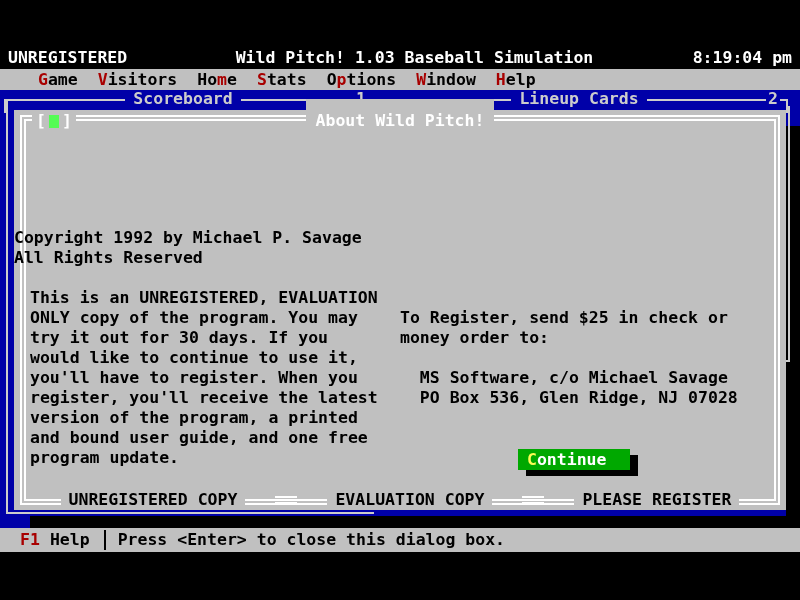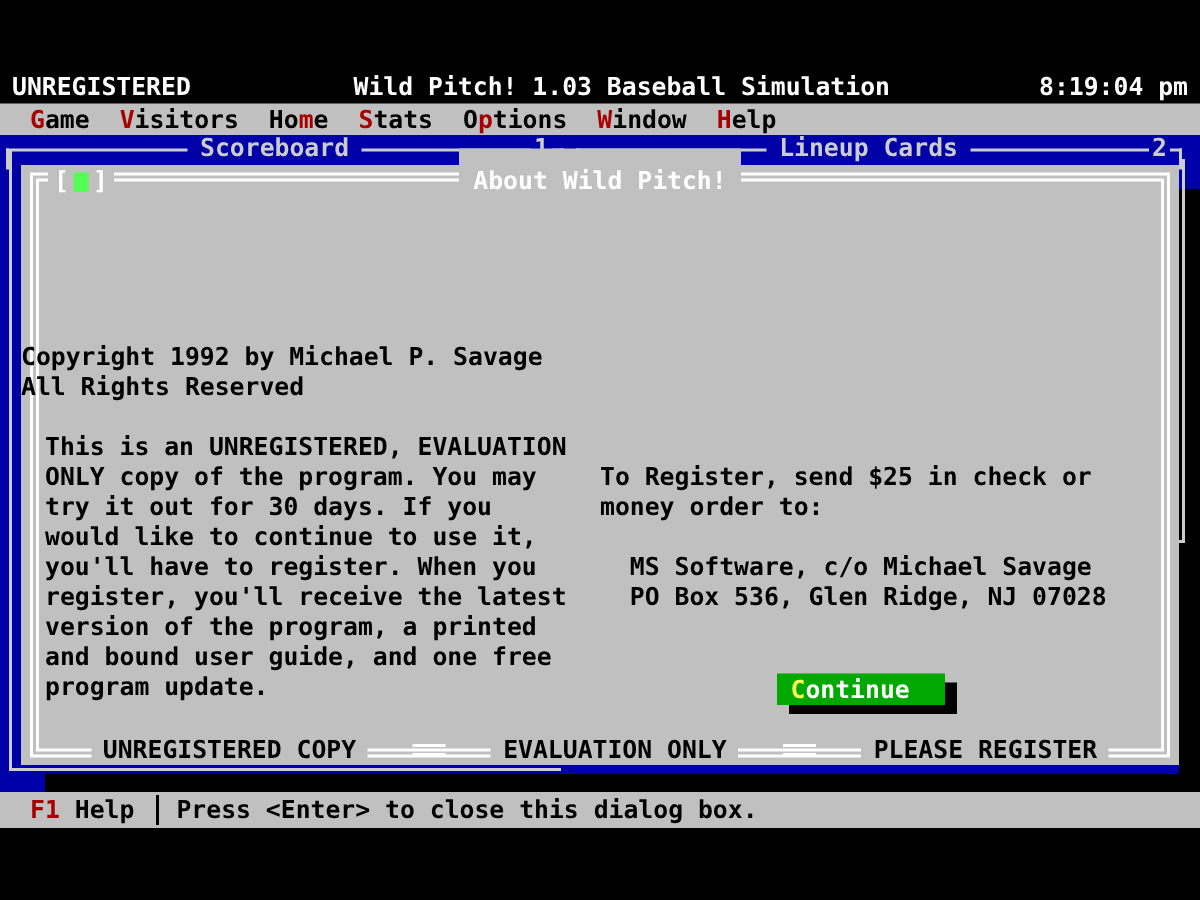--- a/index.html
+++ b/index.html
@@ -14,21 +14,21 @@
 
   
   .titlebar{position:absolute; left:0; top:47px; width:800px; height:22px;
             background:#000; color:#fff; line-height:22px;}
   .titlebar .tl{position:absolute; left:8px;text-align:right;}
   .titlebar .tc{position:absolute; left:0; right:0; text-align:center;padding-left:29px;}
   .titlebar .tr{position:absolute; right:8px;}
 
   
   .menubar{position:absolute; left:0; top:69px; width:800px; height:21px;
-           background:var(--chrome); color:#000; line-height:21px; display:flex; padding-left:10px;}
+           background:var(--chrome); color:#000; line-height:21px; display:flex; padding-left:28px;}
   .menu-item{padding:0 10px; cursor:default; white-space:pre;}
   .menu-item .hot{color:var(--hotkey);}
 
   
   .desktop{position:absolute; left:0; top:90px; width:800px; height:438px; background:var(--desktop);}
 
   
   .wintitle{position:absolute; top:2px; height:16px; display:flex; align-items:flex-start; color:var(--frame); line-height:14px;}
   .wt1{left:4px; width:372px;}
   .wt2{left:384px; width:404px;}
@@ -158,21 +158,21 @@
       <div class="coltext right-col"><div>To Register, send $25 in check or</div><div>money order to:</div><div>&nbsp;</div><div>  MS Software, c/o Michael Savage</div><div>  PO Box 536, Glen Ridge, NJ 07028</div></div>
 
       <div class="btn-shadow"></div>
       <div class="continue-btn">
         <span class="hot">C</span><span>ontinue</span>
       </div>
 
       <div class="dfooter">
         <span class="seg">UNREGISTERED COPY</span>
         <div class="dline"></div>
-        <span class="seg">EVALUATION ONLY</span>
+        <span class="seg">EVALUATION COPY</span>
         <div class="dline"></div>
         <span class="seg">PLEASE REGISTER</span>
       </div>
     </div>
 
   </div>
 
   <div class="statusbar">
     <span class="fkey">F1</span>
     <span class="flabel">Help</span>

